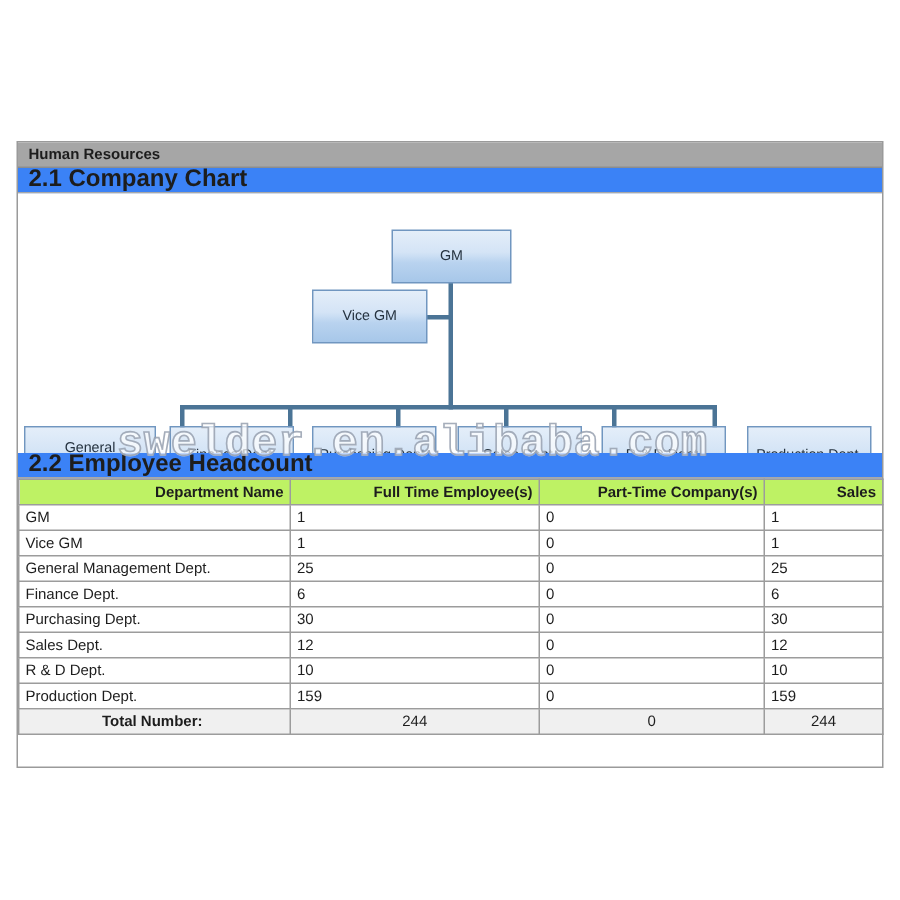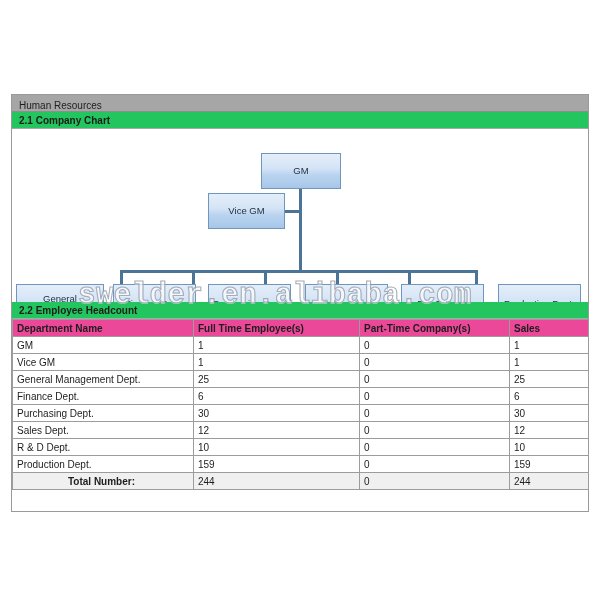--- a/index.html
+++ b/index.html
@@ -30,36 +30,36 @@
     background: #ffffff;
     box-sizing: border-box;
   }
 
   
   .bar-main {
     height: 17px;
     background: #a6a6a6;
     border-bottom: 1px solid #8d8d8d;
     display: flex;
-    align-items: flex-end;
+    align-items: center;
     padding-left: 7px;
     font-size: 10px;
-    font-weight: normal;
+    font-weight: bold;
     color: #1d1d1d;
     box-sizing: border-box;
   }
 
   .bar-sub {
     height: 17px;
-    background: #22c55e;
+    background: #3b82f6;
     border-bottom: 1px solid #a8a8a8;
     display: flex;
     align-items: center;
     padding-left: 7px;
-    font-size: 10px;
+    font-size: 16px;
     font-weight: bold;
     color: #1d1d1d;
     box-sizing: border-box;
   }
 
   
   .chart-area {
     position: relative;
     height: 173px;
     background: #ffffff;
@@ -98,26 +98,26 @@
   }
   .tbl th, .tbl td {
     border: 1px solid #9c9c9c;
     height: 17px;
     padding: 0 4px;
     box-sizing: border-box;
     overflow: hidden;
     white-space: nowrap;
   }
   .tbl th {
-    text-align: left;
-    font-weight: bold;
-    background: #ec4899;
+    text-align: right;
+    font-weight: bold;
+    background: #bef264;
   }
   .tbl td { text-align: left; font-weight: normal; }
-  .tbl tr.total-row td { background: #f0f0f0; }
+  .tbl tr.total-row td { background: #f0f0f0; text-align: center; }
   .tbl tr.total-row td.total-label {
     text-align: center;
     font-weight: bold;
     padding-right: 7px;
   }
 
   .col-dept  { width: 181px; }
   .col-full  { width: 166px; }
   .col-part  { width: 150px; }
   .col-total { width: 79px; }

